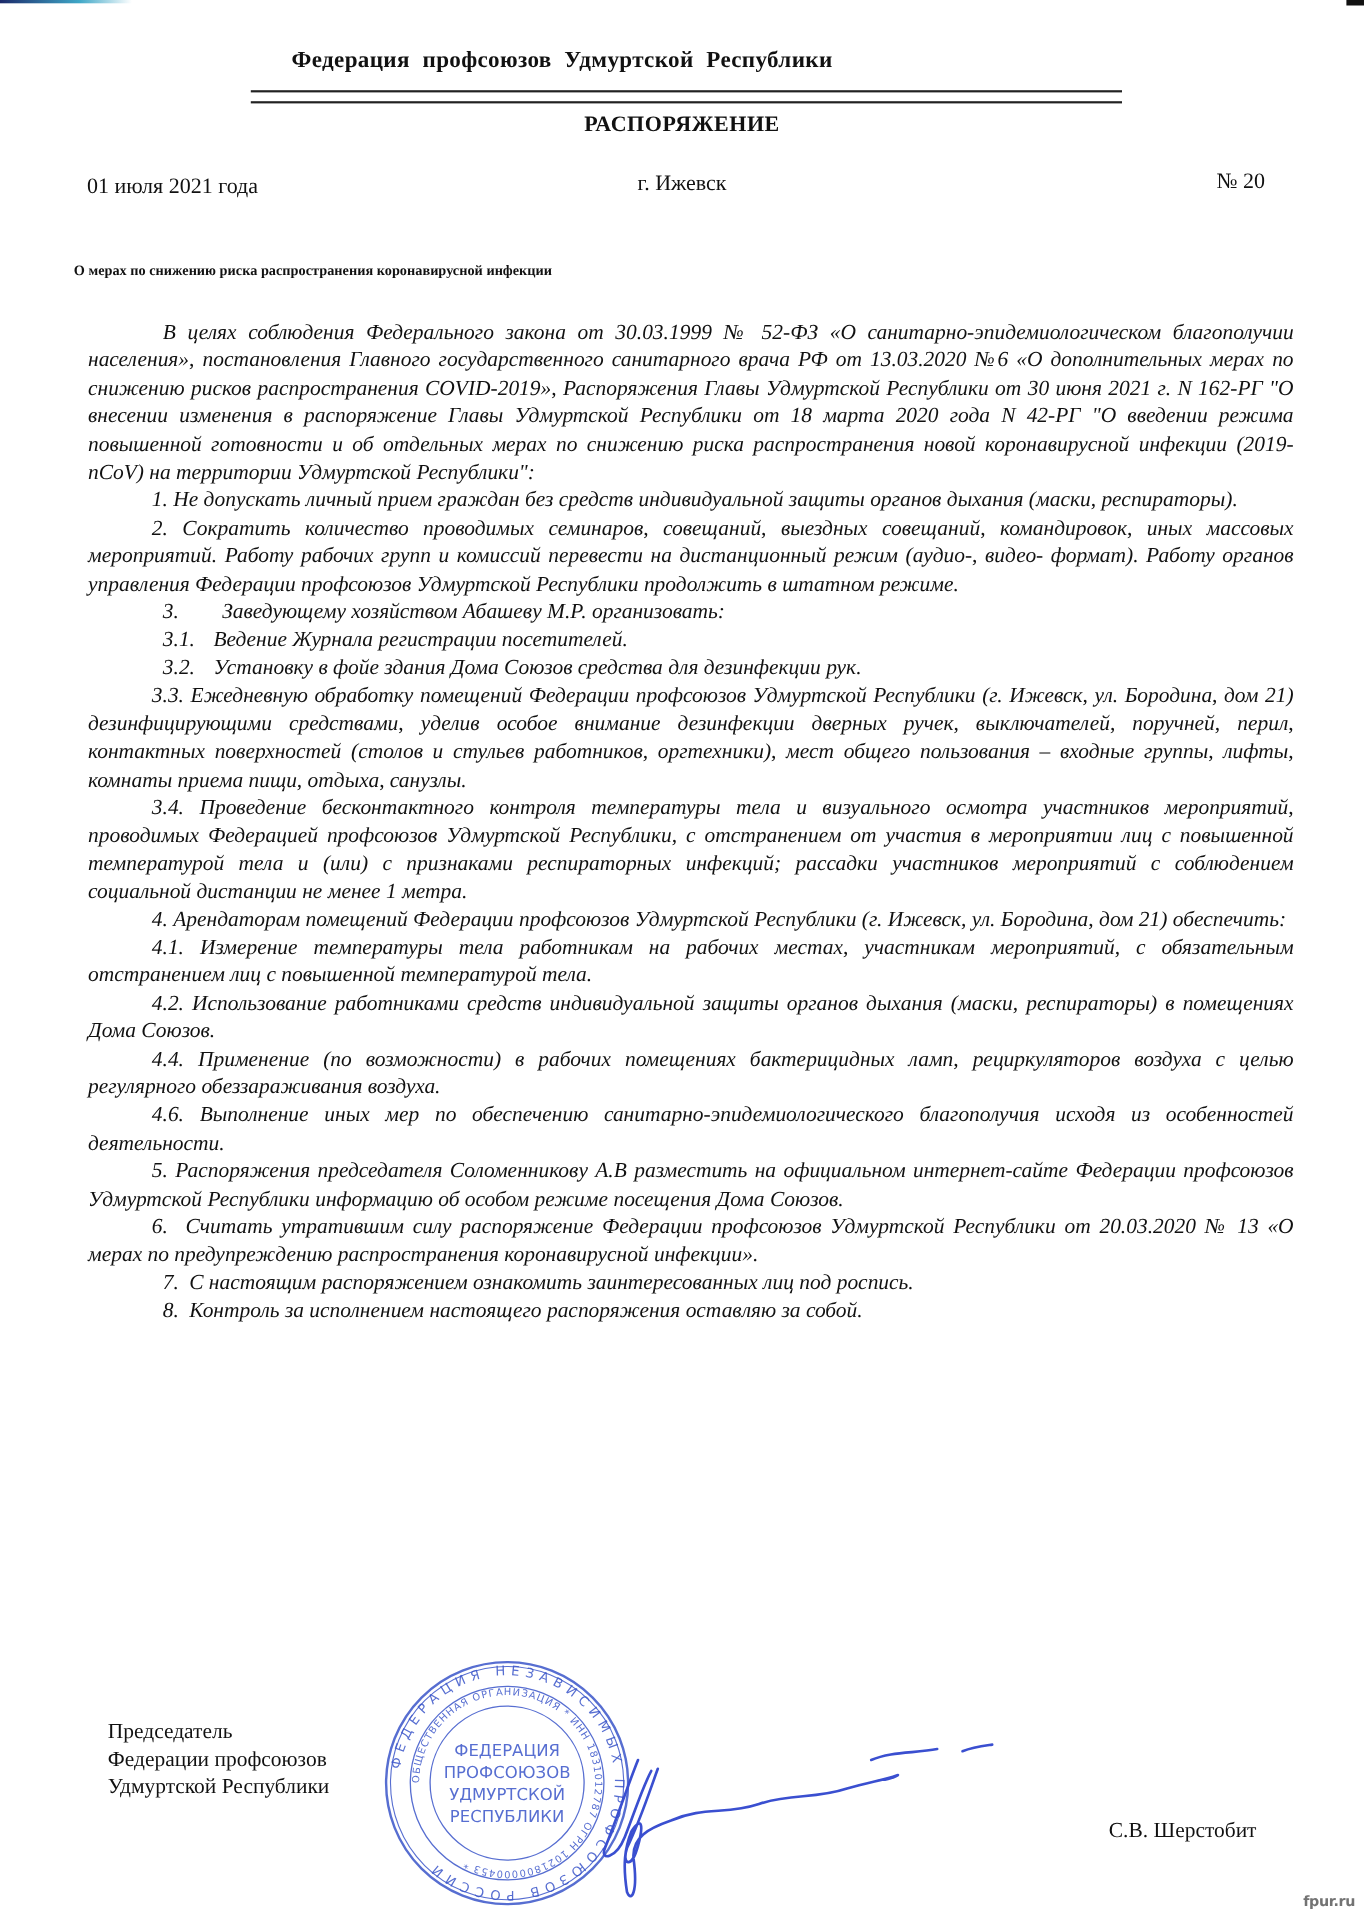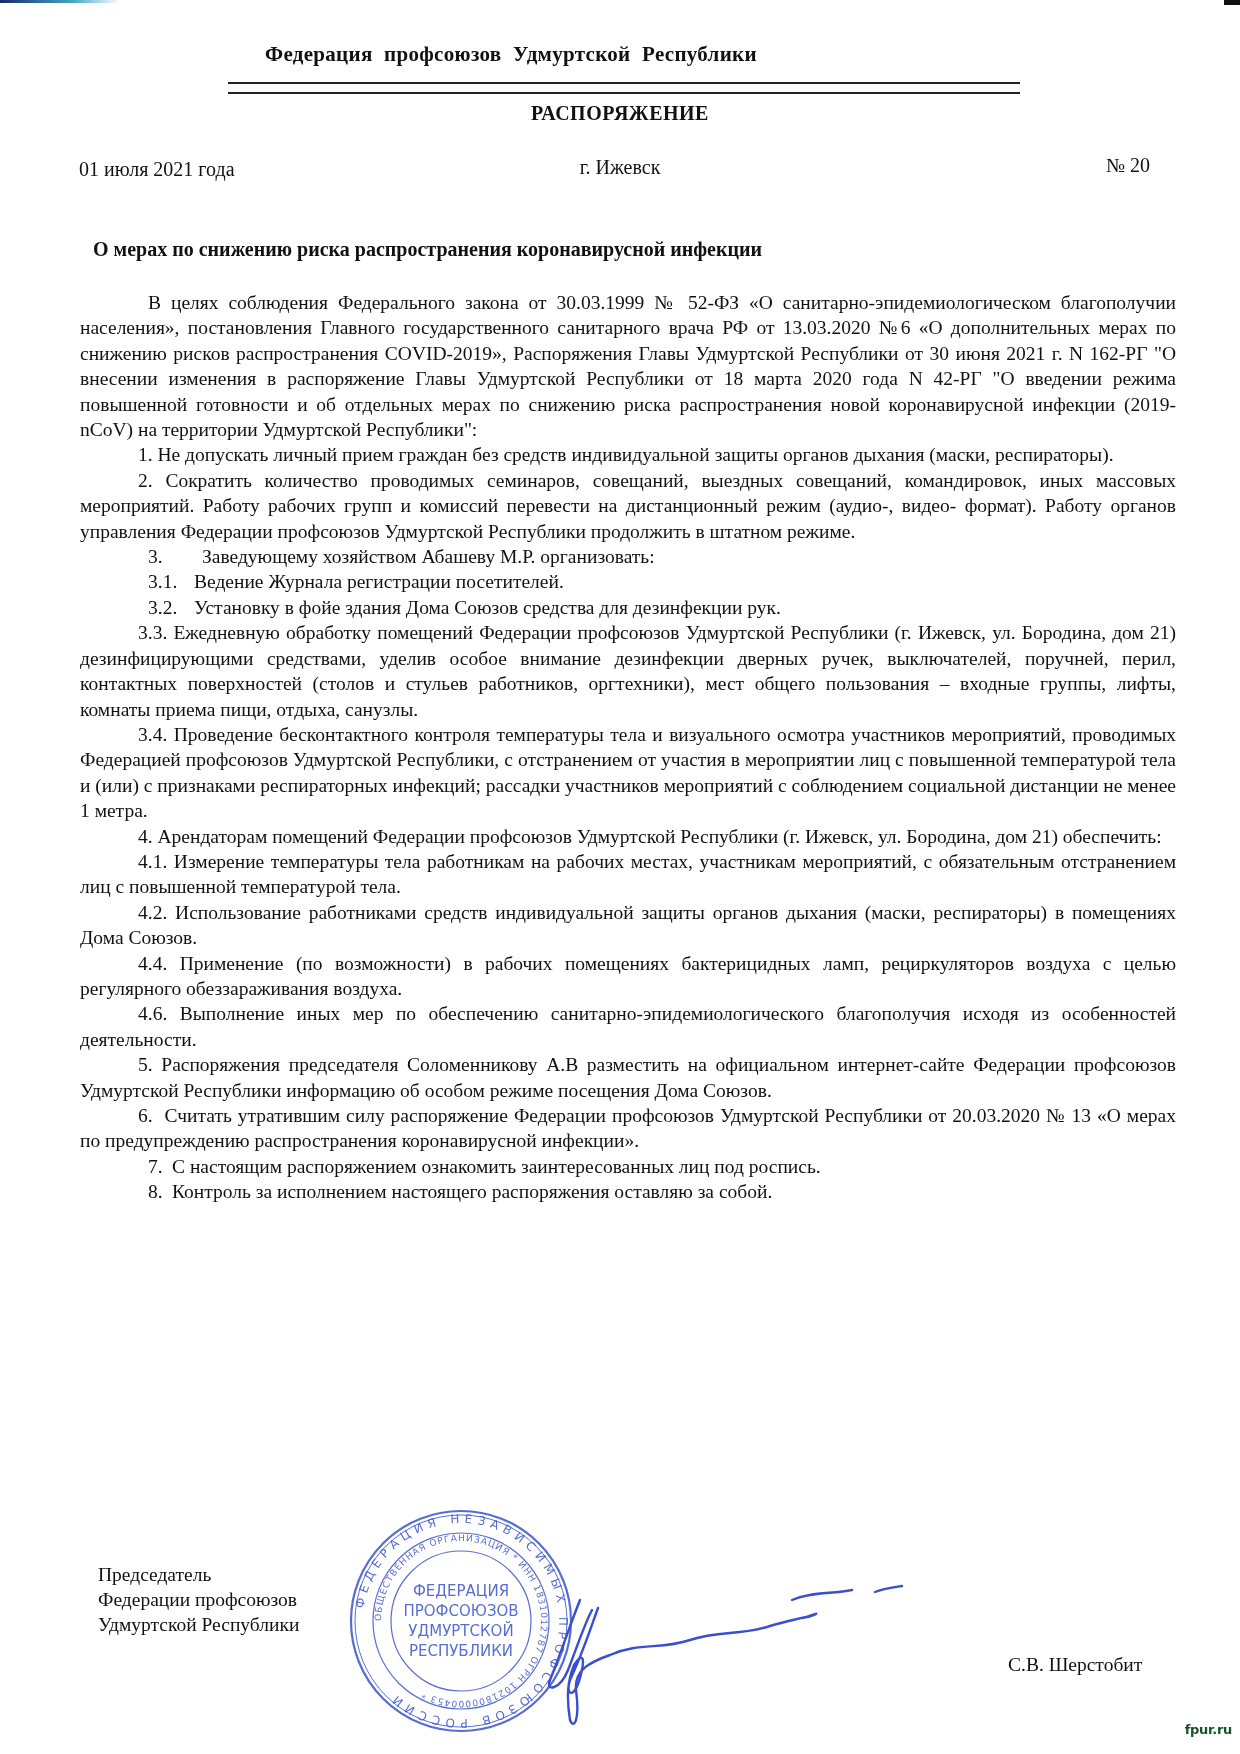--- a/index.html
+++ b/index.html
@@ -36,26 +36,27 @@
       position: absolute; left: 0; width: 1240px; top: 102px;
       text-align: center; font-size: 20px; font-weight: bold; letter-spacing: 0.5px;
     }
     .meta-row {
       position: absolute; top: 158px; font-size: 20px;
     }
     .meta-date { left: 79px; }
     .meta-city { left: 0; width: 1240px; text-align: center; top: 156px; }
     .meta-number { right: 90px; top: 154px; }
     .subject {
-      position: absolute; left: 93px; top: 238px; font-size: 20px; font-weight: bold; text-align: center;
+      position: absolute; left: 67px; top: 238px; font-size: 13px; font-weight: bold; text-align: center;
     }
     .body-text {
       position: absolute; left: 80px; width: 1096px; top: 290px;
       font-size: 19.5px; line-height: 25.4px;
       text-align: justify;
+      font-style: italic;
     }
     .body-text p {
       margin: 0;
       text-indent: 58px;
     }
     .body-text p.no-indent { text-indent: 68px; }
     .body-text p.lvl-num {
       text-indent: 0; padding-left: 68px;
     }
     .body-text p.lvl-num .num { display: inline-block; width: 54px; }
@@ -71,21 +72,21 @@
       position: absolute; left: 1008px; top: 1654px; font-size: 19.5px;
     }
     .stamp {
       position: absolute; left: 348px; top: 1508px; width: 226px; height: 226px;
     }
     .signature {
       position: absolute; left: 540px; top: 1570px; width: 420px; height: 160px;
     }
     .watermark {
       position: absolute; right: 8px; top: 1722px; font-family: "DejaVu Sans", sans-serif;
-      font-size: 13px; font-weight: bold; color: #14532d; letter-spacing: -0.3px;
+      font-size: 13px; font-weight: bold; color: #737373; letter-spacing: -0.3px;
     }
   </style>
 </head>
 <body>
 
 <div class="scan-top-left"></div>
 <div class="scan-top-right"></div>
 
 <div class="org-title">Федерация  профсоюзов  Удмуртской  Республики</div>
 <div class="double-rule"></div>

